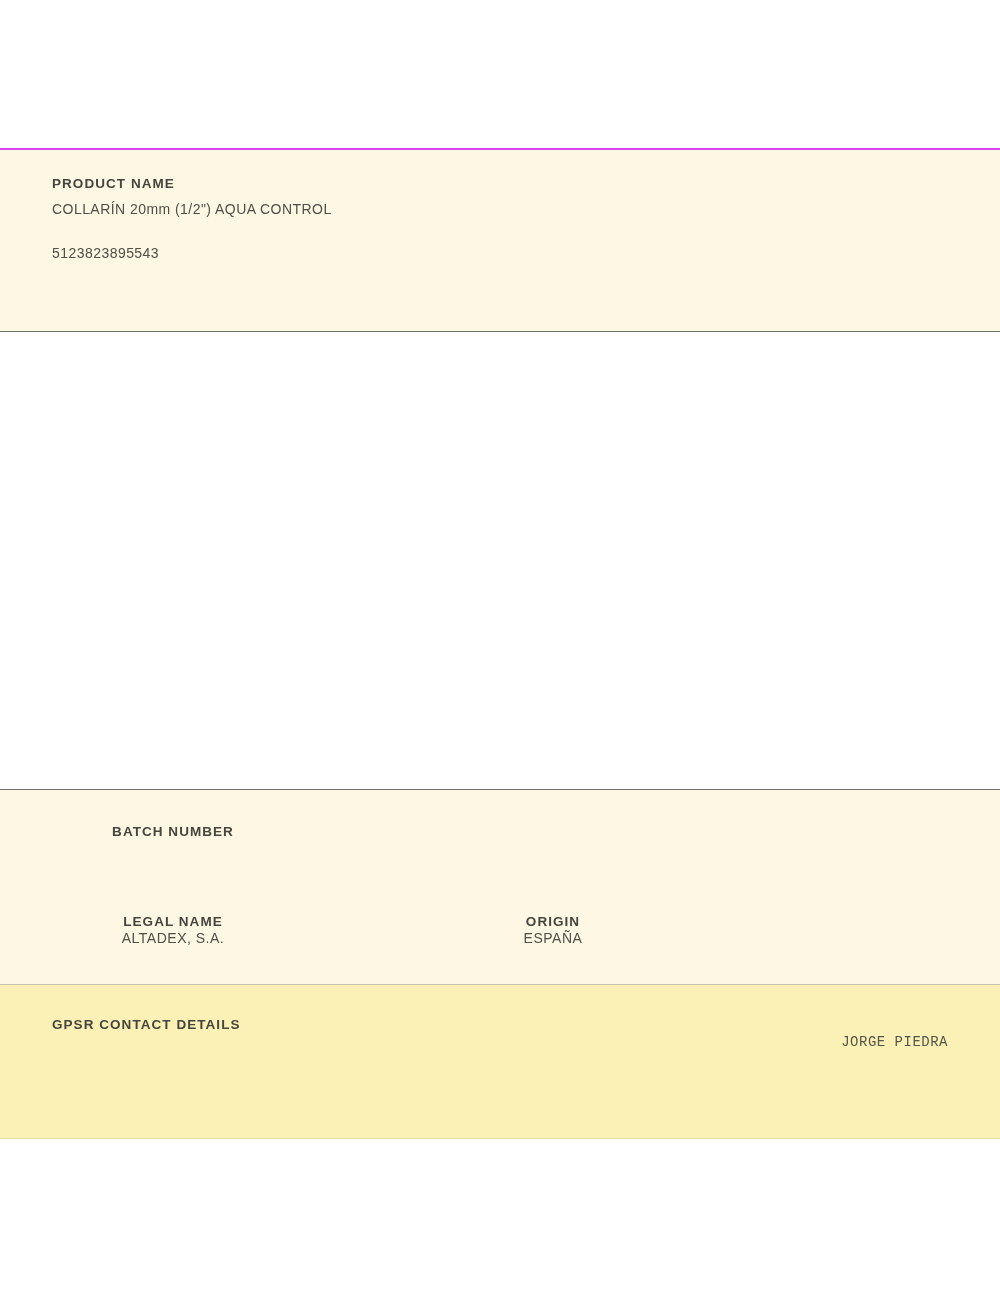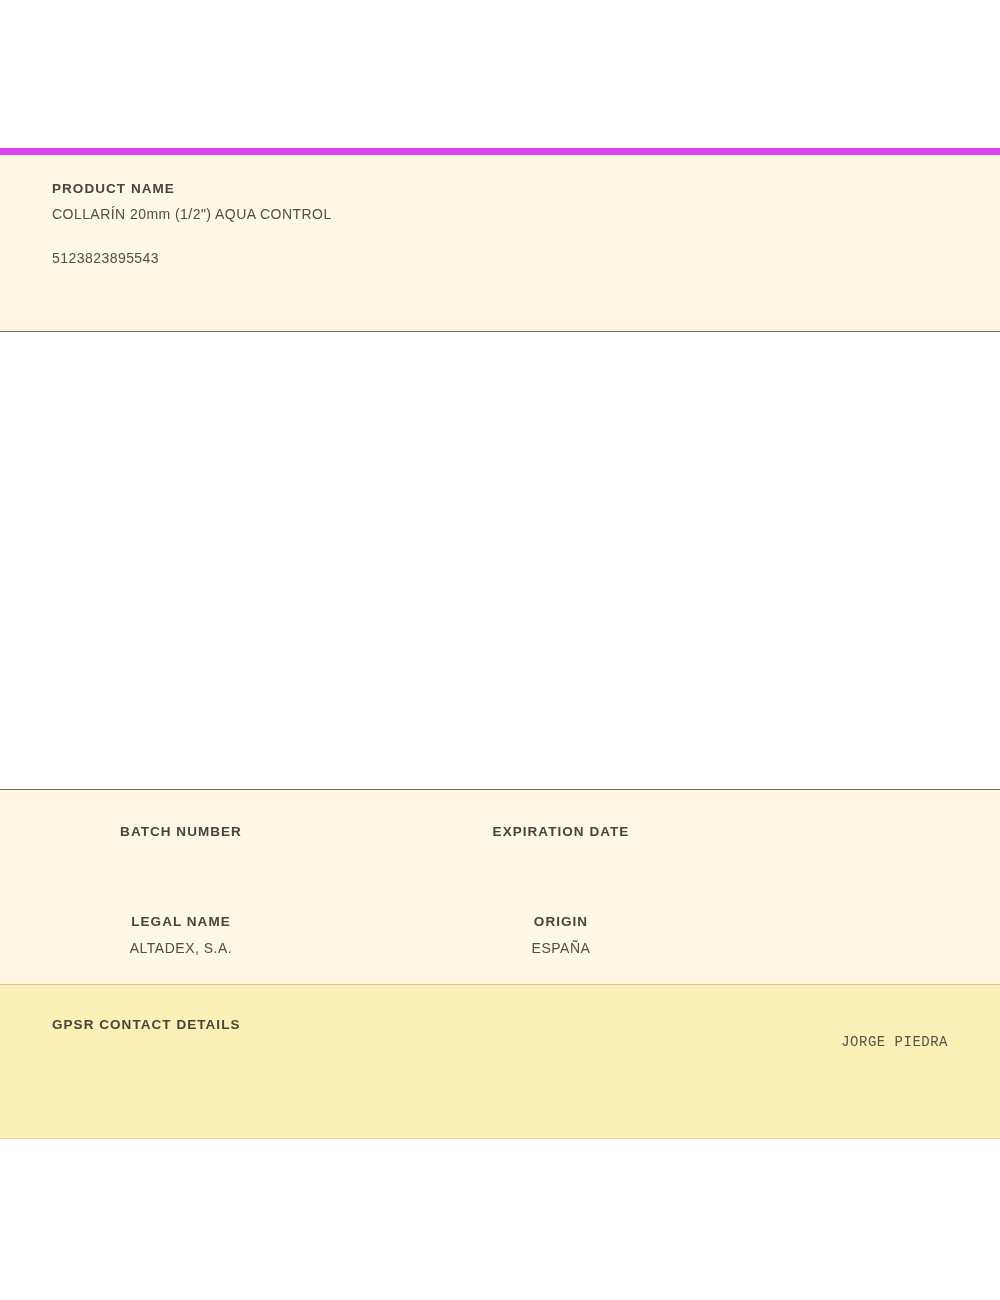--- a/index.html
+++ b/index.html
@@ -24,21 +24,21 @@
   }
 
   
   .band-top {
     position: absolute;
     left: 0;
     top: 148px;
     width: 1000px;
     height: 184px;
     background: #fdf7e3;
-    border-top: 7px solid #d946ef;
+    border-top: 2px solid #d946ef;
     border-bottom: 1px solid #6f6f66;
   }
   .band-top .inner {
     padding: 26px 50px 0 52px;
   }
   .field-label {
     font-size: 13.5px;
     font-weight: bold;
     letter-spacing: 1.05px;
     color: #45453d;
@@ -69,21 +69,21 @@
     left: 0;
     top: 789px;
     width: 1000px;
     height: 196px;
     background: #fdf7e3;
     border-top: 1px solid #6f6f66;
     border-bottom: 1px solid #c9c4a9;
   }
   .grid2 {
     position: absolute;
-    left: 16px;
+    left: 8px;
     width: 860px;
     display: flex;
   }
   .grid2 .cell {
     flex: 0 0 50%;
     text-align: center;
   }
   .row-batch { top: 34px; }
   .row-legal { top: 124px; }
 
@@ -91,21 +91,21 @@
     font-size: 13.5px;
     font-weight: bold;
     letter-spacing: 1.05px;
     color: #45453d;
     text-transform: uppercase;
   }
   .center-value {
     font-size: 14px;
     letter-spacing: 0.5px;
     color: #4f4f46;
-    margin-top: 11px;
+    margin-top: 1px;
   }
   .cell-left-inner { padding-right: 100px; }
   .cell-right-inner { padding-right: 200px; }
 
   
   .band-gpsr {
     position: absolute;
     left: 0;
     top: 985px;
     width: 1000px;
@@ -162,26 +162,20 @@
   </section>
 
   <section class="band-middle"></section>
 
   <section class="band-batch">
 
     <div class="grid2 row-batch">
       <div class="cell">
         <div class="cell-left-inner">
           <div class="center-label">BATCH NUMBER</div>
-          <div class="center-value"></div>
-        </div>
-      </div>
-      <div class="cell">
-        <div class="cell-right-inner">
-          <div class="center-label">EXPIRATION DATE</div>
           <div class="center-value"></div>
         </div>
       </div>
     </div>
 
     <div class="grid2 row-legal">
       <div class="cell">
         <div class="cell-left-inner">
           <div class="center-label">LEGAL NAME</div>
           <div class="center-value">ALTADEX, S.A.</div>

